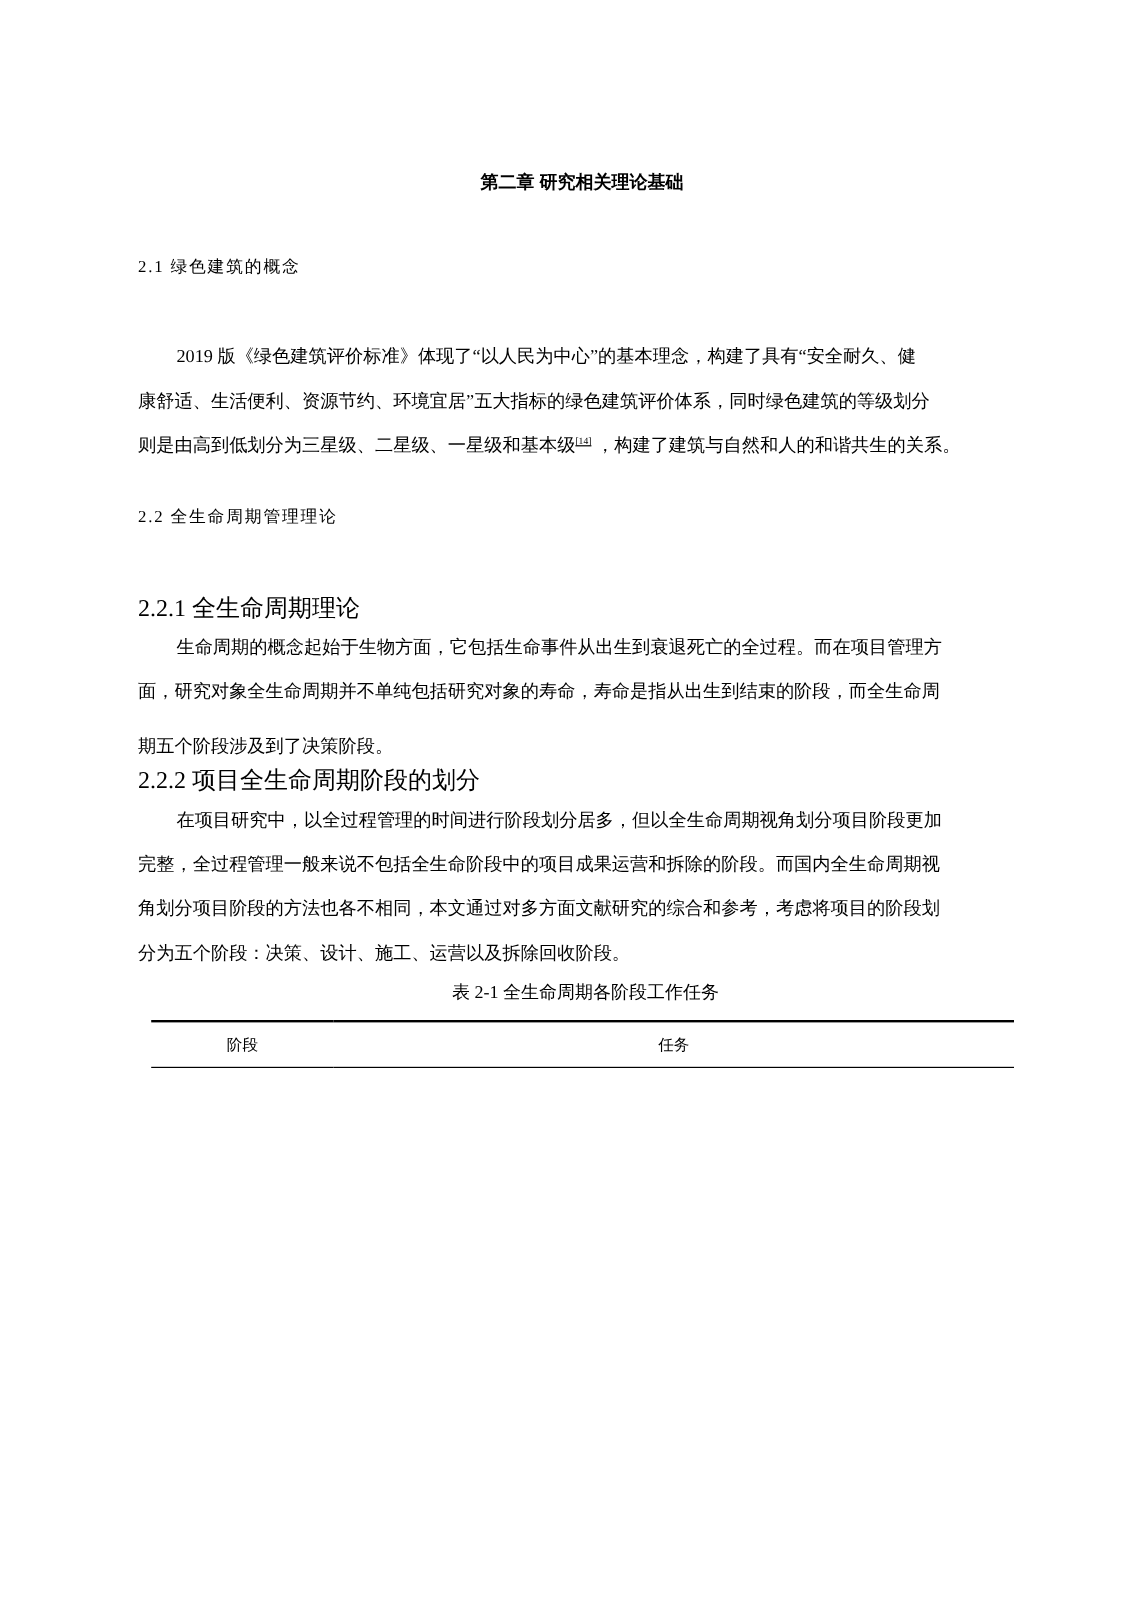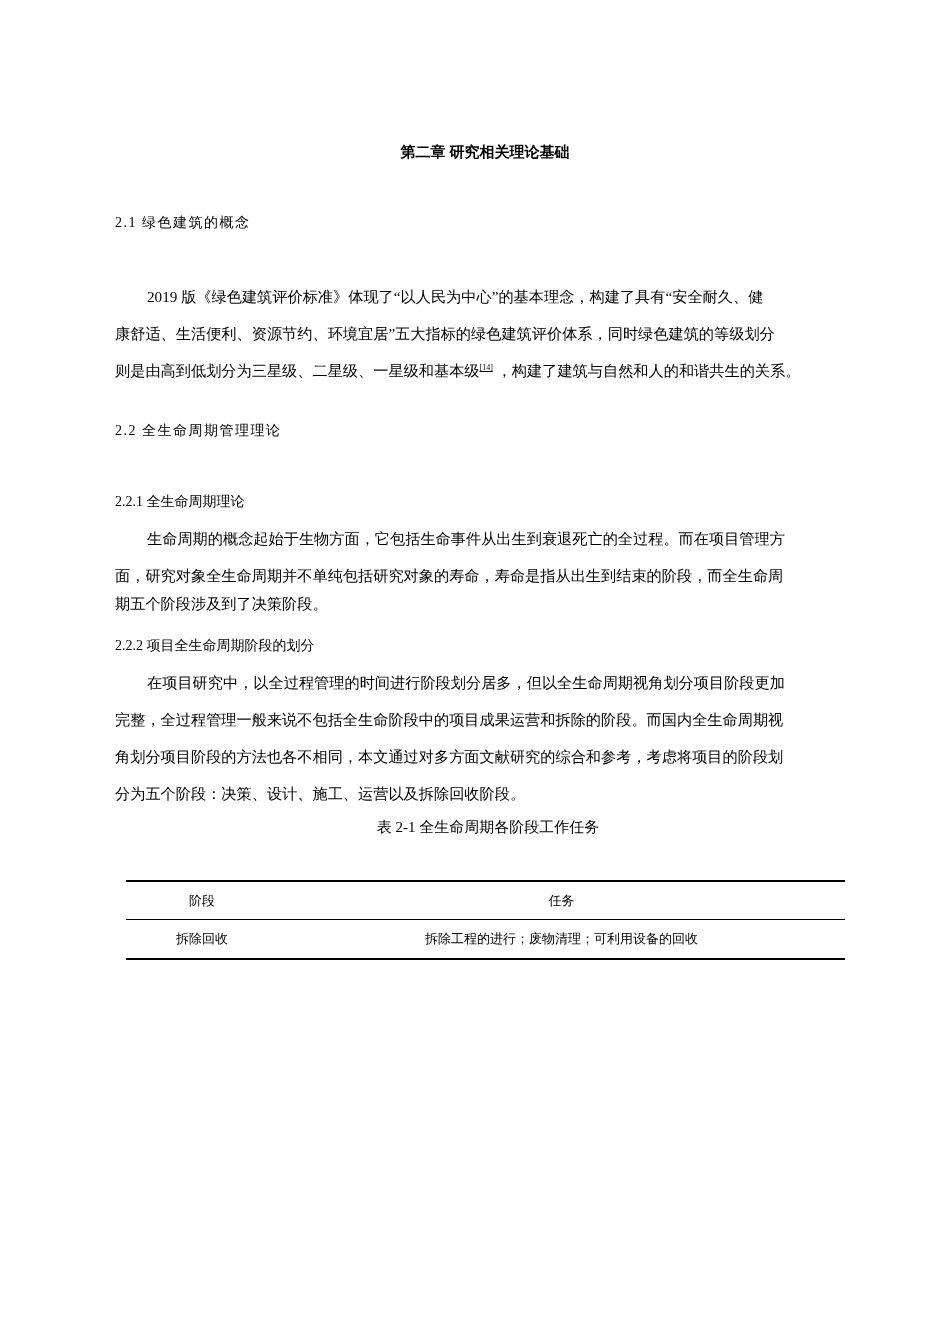--- a/index.html
+++ b/index.html
@@ -8,27 +8,27 @@
     font-family: "Liberation Serif", "DejaVu Serif", serif;
     color: #000000;
   }
   .abs { position: absolute; white-space: nowrap; }
   .chapter-title {
     left: 0; width: 970px; text-align: center; top: 143px;
     font-family: "Liberation Sans", "DejaVu Sans", sans-serif;
     font-weight: bold; font-size: 15px;
   }
   .sec-heading { left: 115px; font-size: 14px; letter-spacing: 1.5px; }
-  .sub-heading { left: 115px; font-size: 14px; }
+  .sub-heading { left: 115px; font-size: 20px; }
   .para-line { left: 115px; font-size: 15.2px; }
   .para-line.indent { left: 147px; text-align: right; }
   sup.ref { font-size: 8px; vertical-align: 6px; text-decoration: underline; }
   .caption { left: 0; width: 976px; text-align: center; font-size: 15px; }
   .table-wrap { position: absolute; left: 126px; top: 850px; width: 719px; }
-  table.stage-table { width: 100%; border-collapse: collapse; font-size: 13px; margin-top: 30px; }
+  table.stage-table { width: 100%; border-collapse: collapse; font-size: 13px; }
   table.stage-table thead tr { border-top: 2px solid #000; border-bottom: 1px solid #000; }
   table.stage-table tbody tr:last-child { border-bottom: 2px solid #000; }
   table.stage-table th { font-weight: normal; height: 37px; }
   table.stage-table td { height: 37.5px; }
   table.stage-table th, table.stage-table td { text-align: center; padding: 0; }
   .col-stage { width: 152px; }
 </style>
 </head>
 <body>
 
@@ -38,38 +38,34 @@
 
 <div class="abs para-line indent" style="top:287px">2019 版《绿色建筑评价标准》体现了“以人民为中心”的基本理念，构建了具有“安全耐久、健</div>
 <div class="abs para-line" style="top:324px">康舒适、生活便利、资源节约、环境宜居”五大指标的绿色建筑评价体系，同时绿色建筑的等级划分</div>
 <div class="abs para-line" style="top:361px"><span>则是由高到低划分为三星级、二星级、一星级和基本级</span><sup class="ref">[14]</sup><span> ，构建了建筑与自然和人的和谐共生的关系。</span></div>
 
 <div class="abs sec-heading" style="top:422px">2.2 全生命周期管理理论</div>
 
 <div class="abs sub-heading" style="top:493px">2.2.1 全生命周期理论</div>
 <div class="abs para-line indent" style="top:529px">生命周期的概念起始于生物方面，它包括生命事件从出生到衰退死亡的全过程。而在项目管理方</div>
 <div class="abs para-line" style="top:566px">面，研究对象全生命周期并不单纯包括研究对象的寿命，寿命是指从出生到结束的阶段，而全生命周</div>
-<div class="abs para-line" style="top:594px">期五个阶段涉及到了决策阶段。</div>
+<div class="abs para-line" style="top:612px">期五个阶段涉及到了决策阶段。</div>
 
 <div class="abs sub-heading" style="top:637px">2.2.2 项目全生命周期阶段的划分</div>
 <div class="abs para-line indent" style="top:673px">在项目研究中，以全过程管理的时间进行阶段划分居多，但以全生命周期视角划分项目阶段更加</div>
 <div class="abs para-line" style="top:710px">完整，全过程管理一般来说不包括全生命阶段中的项目成果运营和拆除的阶段。而国内全生命周期视</div>
 <div class="abs para-line" style="top:747px">角划分项目阶段的方法也各不相同，本文通过对多方面文献研究的综合和参考，考虑将项目的阶段划</div>
 <div class="abs para-line" style="top:784px">分为五个阶段：决策、设计、施工、运营以及拆除回收阶段。</div>
 
 <div class="abs caption" style="top:818px">表 2-1 全生命周期各阶段工作任务</div>
 
 <div class="table-wrap">
   <table class="stage-table">
     <thead>
       <tr>
         <th class="col-stage">阶段</th>
         <th>任务</th>
       </tr>
     </thead>
     <tbody>
-      <tr>
-        <td>拆除回收</td>
-        <td>拆除工程的进行；废物清理；可利用设备的回收</td>
-      </tr>
     </tbody>
   </table>
 </div>
 
 </body></html>

